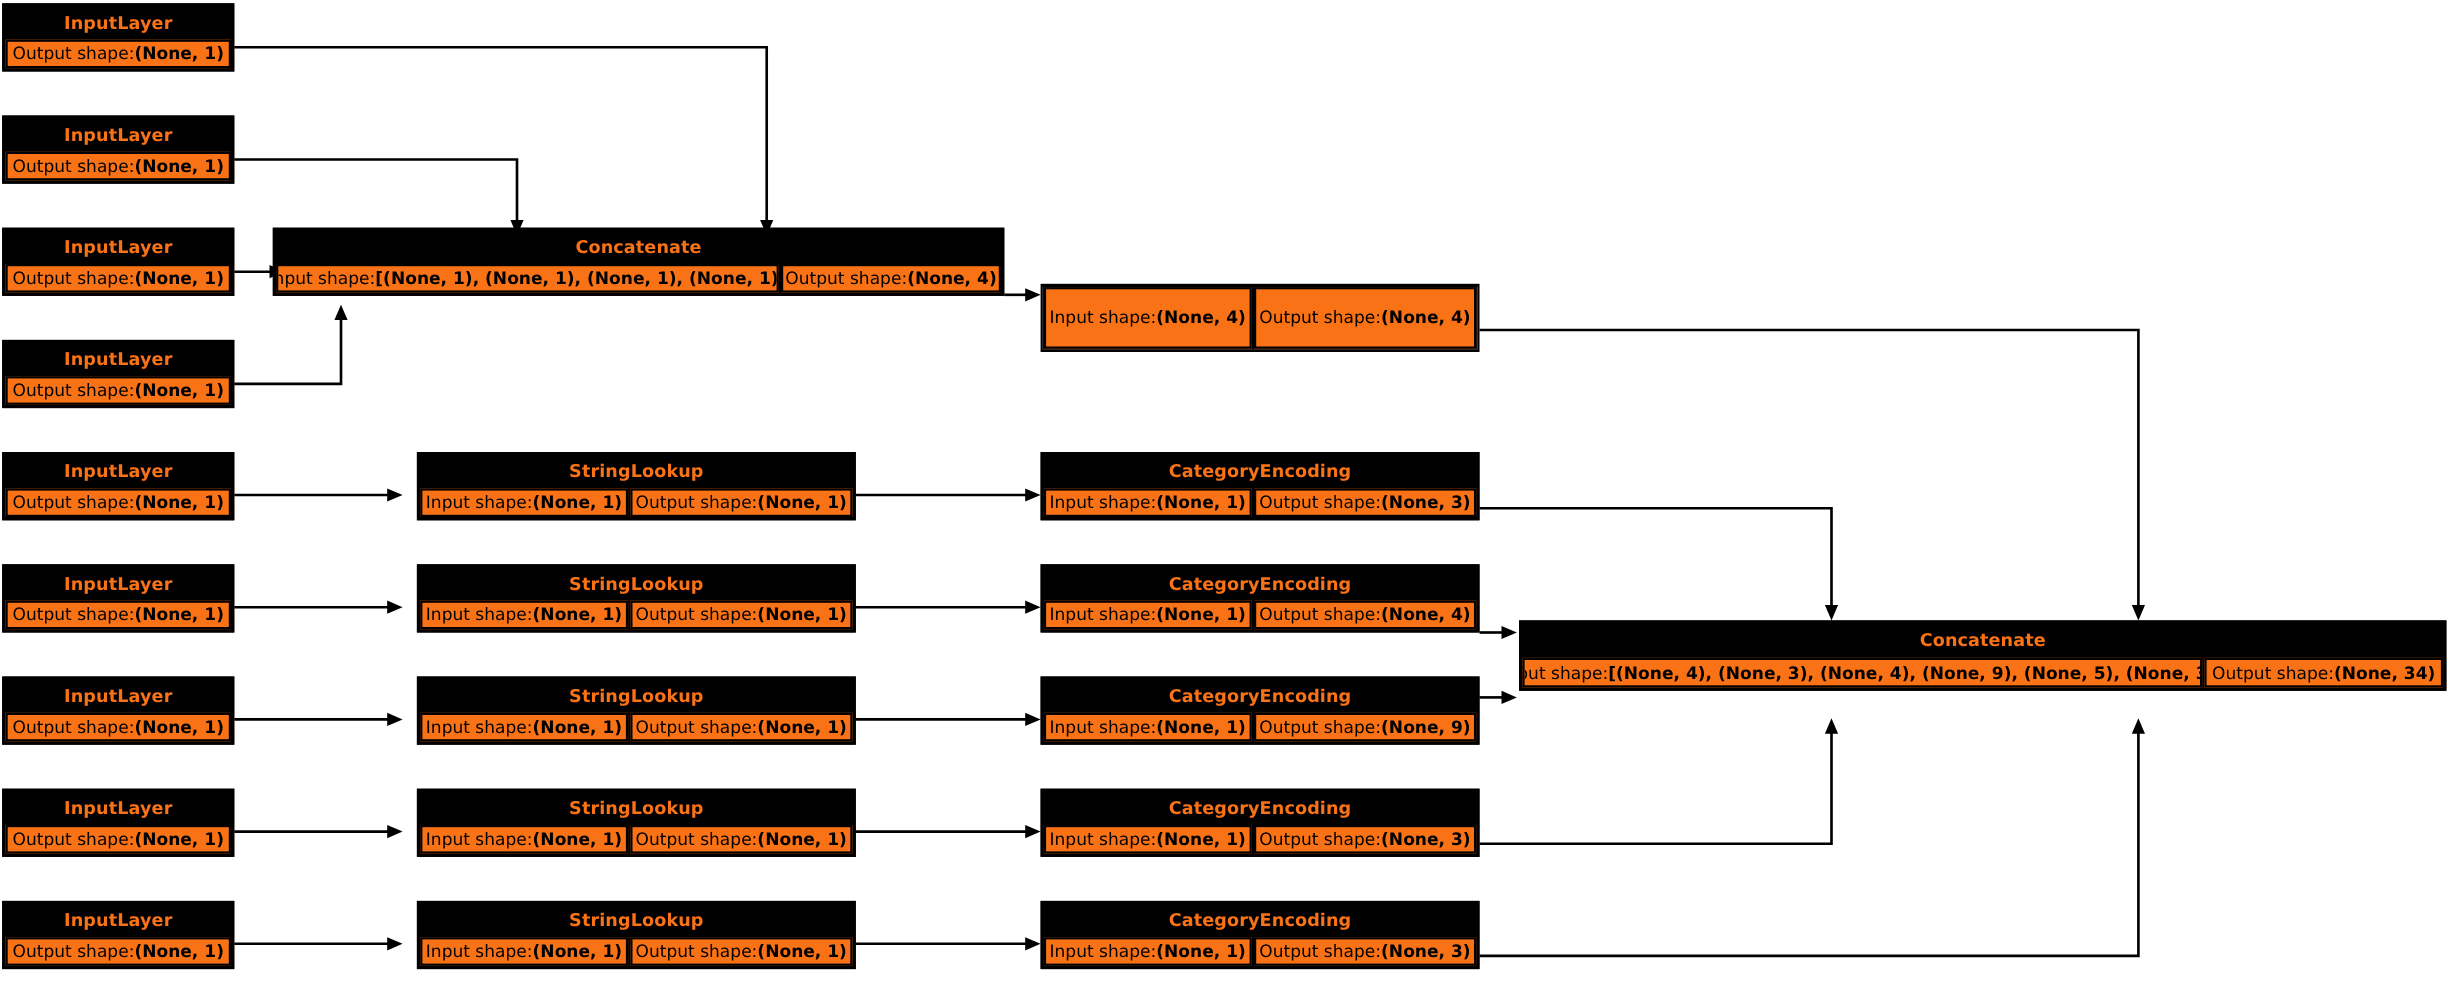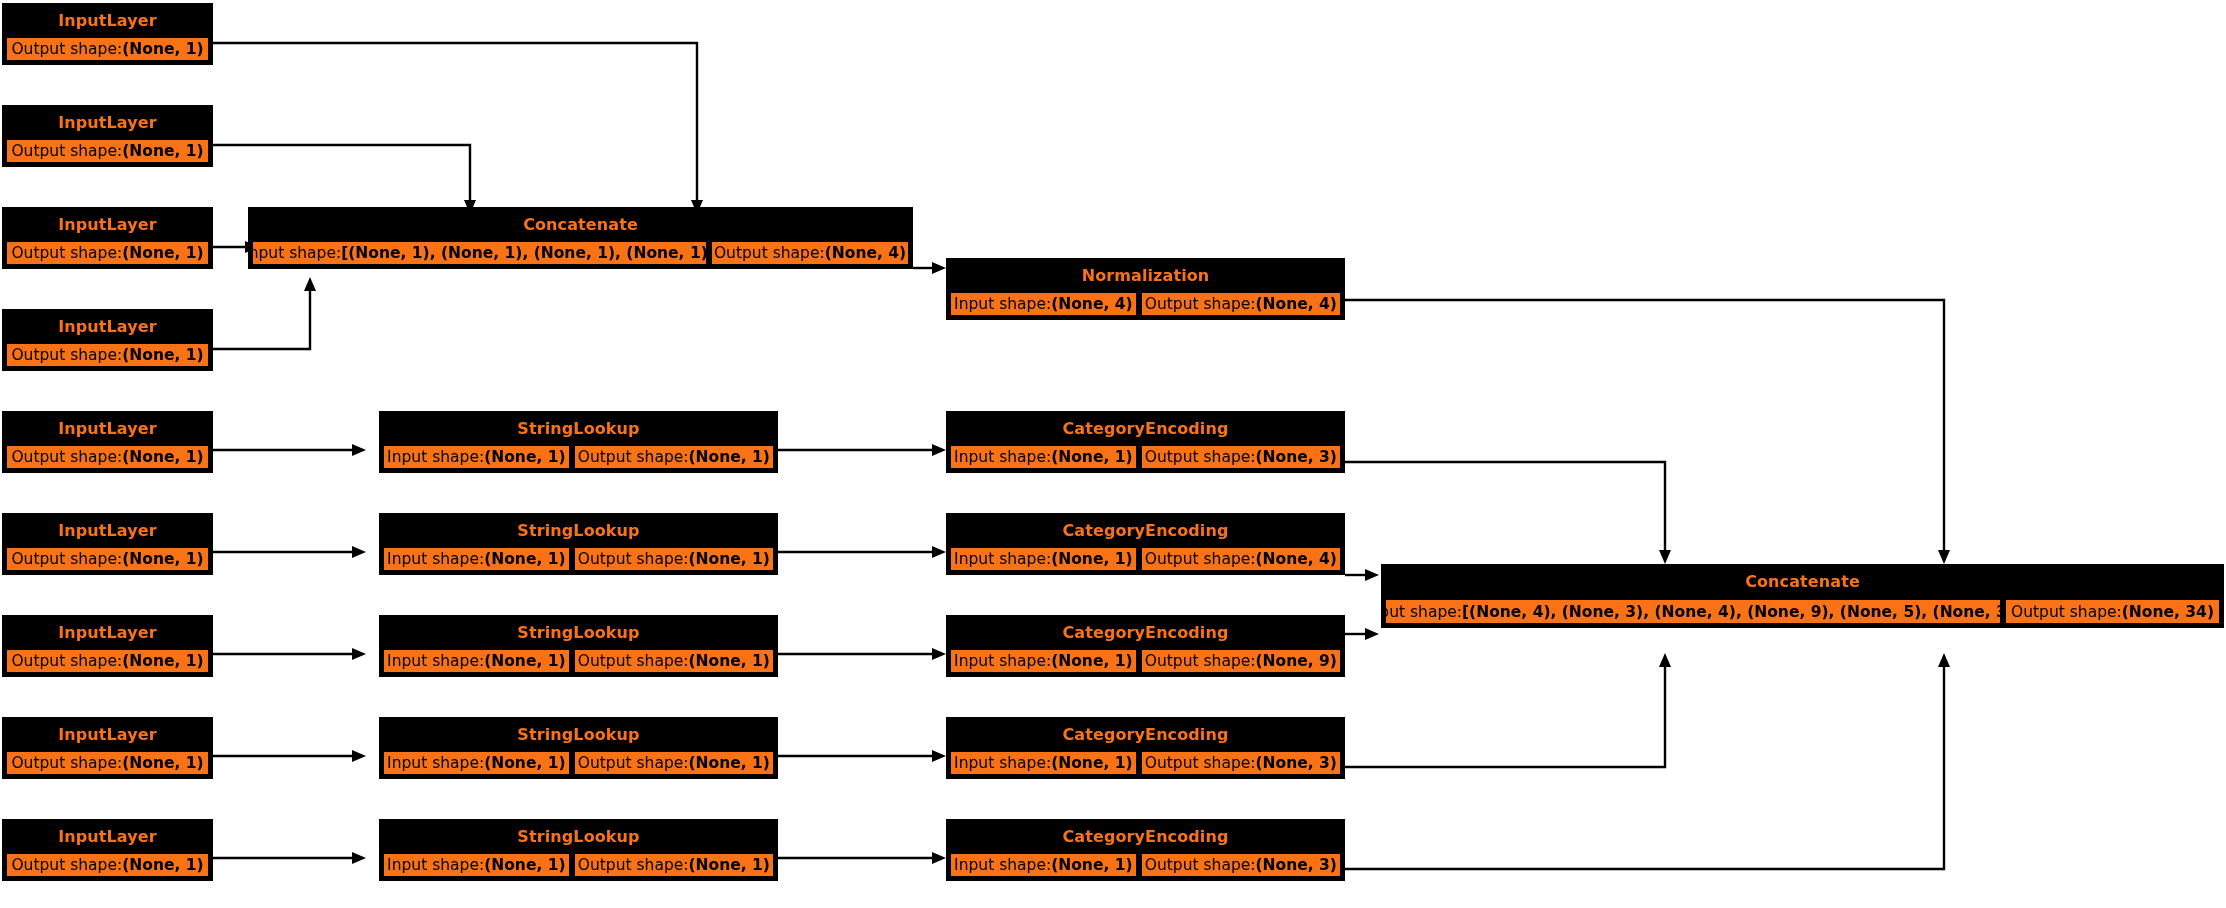--- a/index.html
+++ b/index.html
@@ -170,21 +170,20 @@
 
   <div class="node" style="left:248px; top:207px; width:665px; height:62px;">
     <div class="node-title t-md" style="height:30px;">Concatenate</div>
     <div class="node-body">
       <div class="cell t-sm" style="flex:0 0 457px;">Input shape:<b> [(None, 1), (None, 1), (None, 1), (None, 1)]</b></div>
       <div class="cell t-sm">Output shape:<b> (None, 4)</b></div>
     </div>
   </div>
 
   <div class="node" style="left:946px; top:258px; width:399px; height:62px;">
-    <div class="node-title t-md" style="height:30px;">Normalization</div>
     <div class="node-body">
       <div class="cell t-sm">Input shape:<b> (None, 4)</b></div>
       <div class="cell t-sm">Output shape:<b> (None, 4)</b></div>
     </div>
   </div>
 
   <div class="node" style="left:2px; top:411px; width:211px; height:62px;">
     <div class="node-title t-md" style="height:30px;">InputLayer</div>
     <div class="node-body">
       <div class="cell t-sm">Output shape:<b> (None, 1)</b></div>

